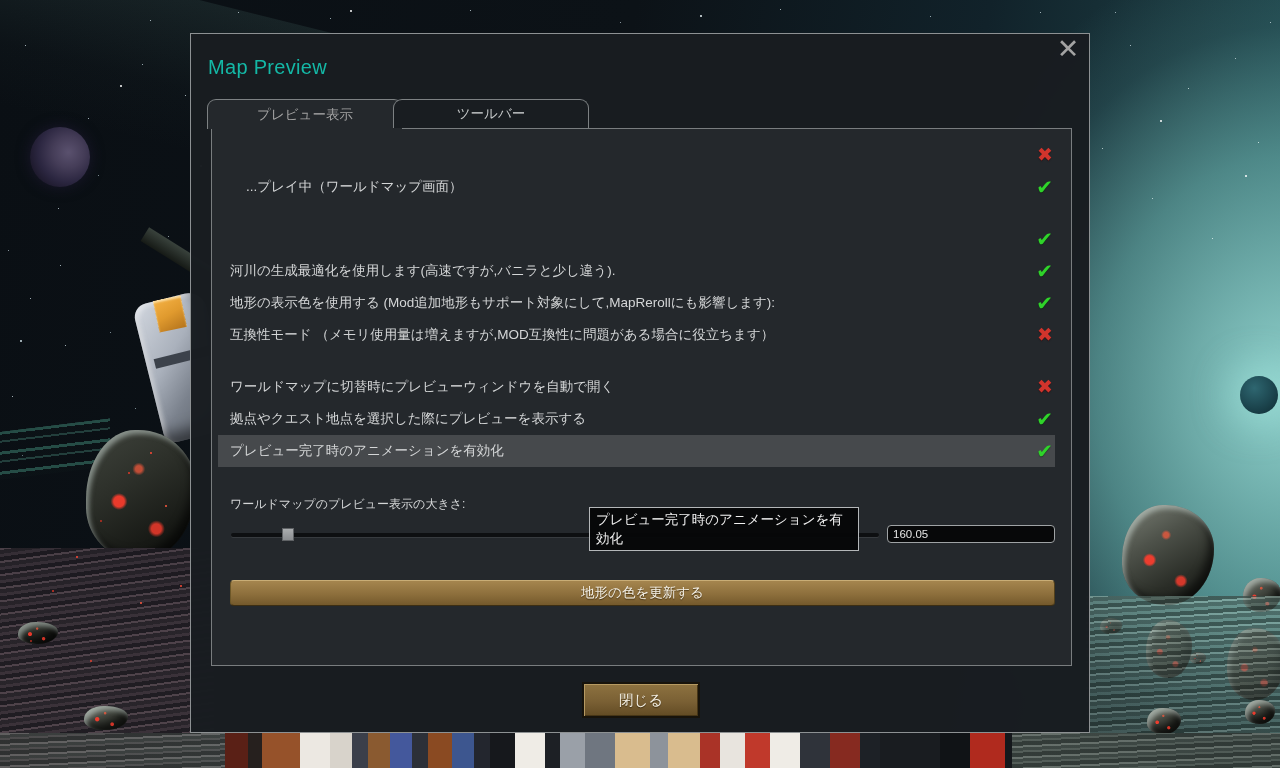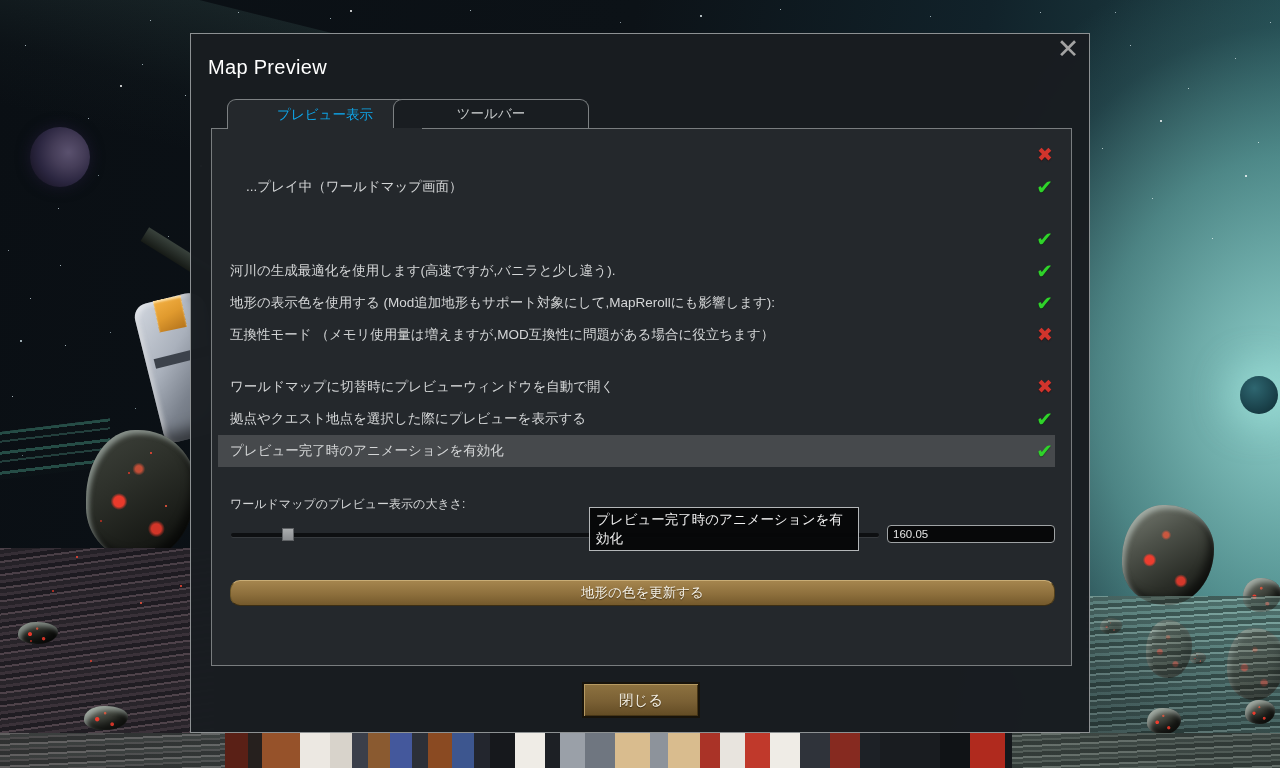--- a/index.html
+++ b/index.html
@@ -67,26 +67,26 @@
     background:linear-gradient(90deg,
       #5a2016 0 23px,#26201e 23px 37px,#96522a 37px 75px,#ece8e2 75px 105px,#d8d3cb 105px 127px,
       #3b3f4a 127px 143px,#8a5a30 143px 165px,#44589c 165px 187px,#2c3038 187px 203px,#8a4a22 203px 227px,
       #3d568f 227px 249px,#23262e 249px 265px,#16181c 265px 290px,#efece6 290px 320px,#1d2025 320px 335px,
       #9aa0a8 335px 360px,#6f7680 360px 390px,#d9bc8e 390px 425px,#8d939b 425px 443px,#d9bc8e 443px 475px,
       #aa3327 475px 495px,#e8e4de 495px 520px,#c0392b 520px 545px,#efece6 545px 575px,#2f333a 575px 605px,
       #862a20 605px 635px,#1d2126 635px 655px,#191c20 655px 715px,#101316 715px 745px,#b02a1e 745px 780px,#15181c 780px 787px);}
   
   .dialog{position:absolute;left:190px;top:33px;width:900px;height:700px;box-sizing:border-box;
     background:rgba(24,28,33,.985);border:1px solid #8d9193;z-index:10;}
-  .dialog-title{position:absolute;left:17px;top:22px;font-size:20px;color:#ffffff;letter-spacing:.3px;}
+  .dialog-title{position:absolute;left:17px;top:22px;font-size:20px;color:#14b8a6;letter-spacing:.3px;}
   .close-x{position:absolute;right:5px;top:-1px;width:32px;height:32px;line-height:32px;text-align:center;
     color:#a3a3a3;font-size:27px;cursor:pointer;}
   .tab{position:absolute;top:65px;width:196px;box-sizing:border-box;text-align:center;font-size:13.5px;
     color:#c6c9ca;border:1px solid #7d8183;border-bottom:none;border-radius:9px 9px 0 0;cursor:pointer;z-index:3;}
-  .tab.active{left:36px;height:30px;line-height:29px;background:#24282c;color:#0ea5e9;}
+  .tab.active{left:16px;height:30px;line-height:29px;background:#24282c;color:#a3a3a3;}
   .tab.inactive{left:202px;height:29px;line-height:28px;background:#191d21;}
   .panel{position:absolute;left:20px;top:94px;width:861px;height:538px;box-sizing:border-box;
     background:#24282c;border:1px solid #797d7f;z-index:2;}
   .rows{position:absolute;left:0;top:10px;right:0;}
   .row{position:relative;height:32px;line-height:32px;margin:0 16px 0 18px;font-size:13.5px;color:#d4d6d7;white-space:nowrap;}
   .row.indent{padding-left:16px;}
   .row.gap{margin-top:20px;}
   .row.highlight{background:#46494c;margin-left:6px;padding-left:12px;}
   .st{position:absolute;right:2px;top:0;font-size:20px;font-weight:bold;line-height:32px;}
   .st.on{color:#2fd32a;text-shadow:0 1px 1px rgba(0,50,0,.5);}
@@ -98,21 +98,21 @@
   .handle{position:absolute;left:52px;top:4px;width:12px;height:13px;background:linear-gradient(180deg,#aaadaf,#8a8d90);
     border:1px solid #5f6265;box-sizing:border-box;cursor:pointer;}
   .value-box{position:absolute;right:0;top:1px;width:168px;height:18px;box-sizing:border-box;
     background:#070809;border:1px solid #9fa3a5;border-radius:4px;color:#e4e4e4;font-size:11.5px;
     padding:0 5px;font-family:"Liberation Sans","DejaVu Sans",sans-serif;outline:none;}
   .tooltip{position:absolute;left:377px;top:378px;width:270px;height:44px;box-sizing:border-box;z-index:6;
     background:rgba(6,7,8,.97);border:1px solid #b4b7b9;color:#f0f0f0;font-size:13.5px;line-height:19px;padding:2px 6px;}
   .btn-update{margin:36px 16px 0 18px;height:24px;line-height:23px;text-align:center;font-size:13.5px;color:#f4f0e6;
     background:linear-gradient(180deg,#a5854e 0%,#8d6f3c 55%,#74592c 100%);
     border-top:1px solid #c9ad76;border-bottom:1px solid #3c2e13;border-left:1px solid #6d5728;border-right:1px solid #52401c;
-    text-shadow:0 1px 1px rgba(40,25,0,.7);cursor:pointer;border-radius:10px;}
+    text-shadow:0 1px 1px rgba(40,25,0,.7);cursor:pointer;border-radius:4px;}
   .btn-close{position:absolute;left:391px;top:648px;width:118px;height:36px;box-sizing:border-box;
     background:linear-gradient(180deg,#8d7240 0%,#7a6034 55%,#624b24 100%);
     border:2px solid #17130b;box-shadow:inset 1px 1px 0 #b69a62, inset -1px -1px 0 #463516;
     color:#f2eee2;font-size:14.5px;line-height:32px;text-align:center;text-shadow:0 1px 1px rgba(40,25,0,.7);cursor:pointer;}
 </style>
 </head>
 <body>
 
 <div class="galaxy-band"></div>
 <div class="stars"></div>

